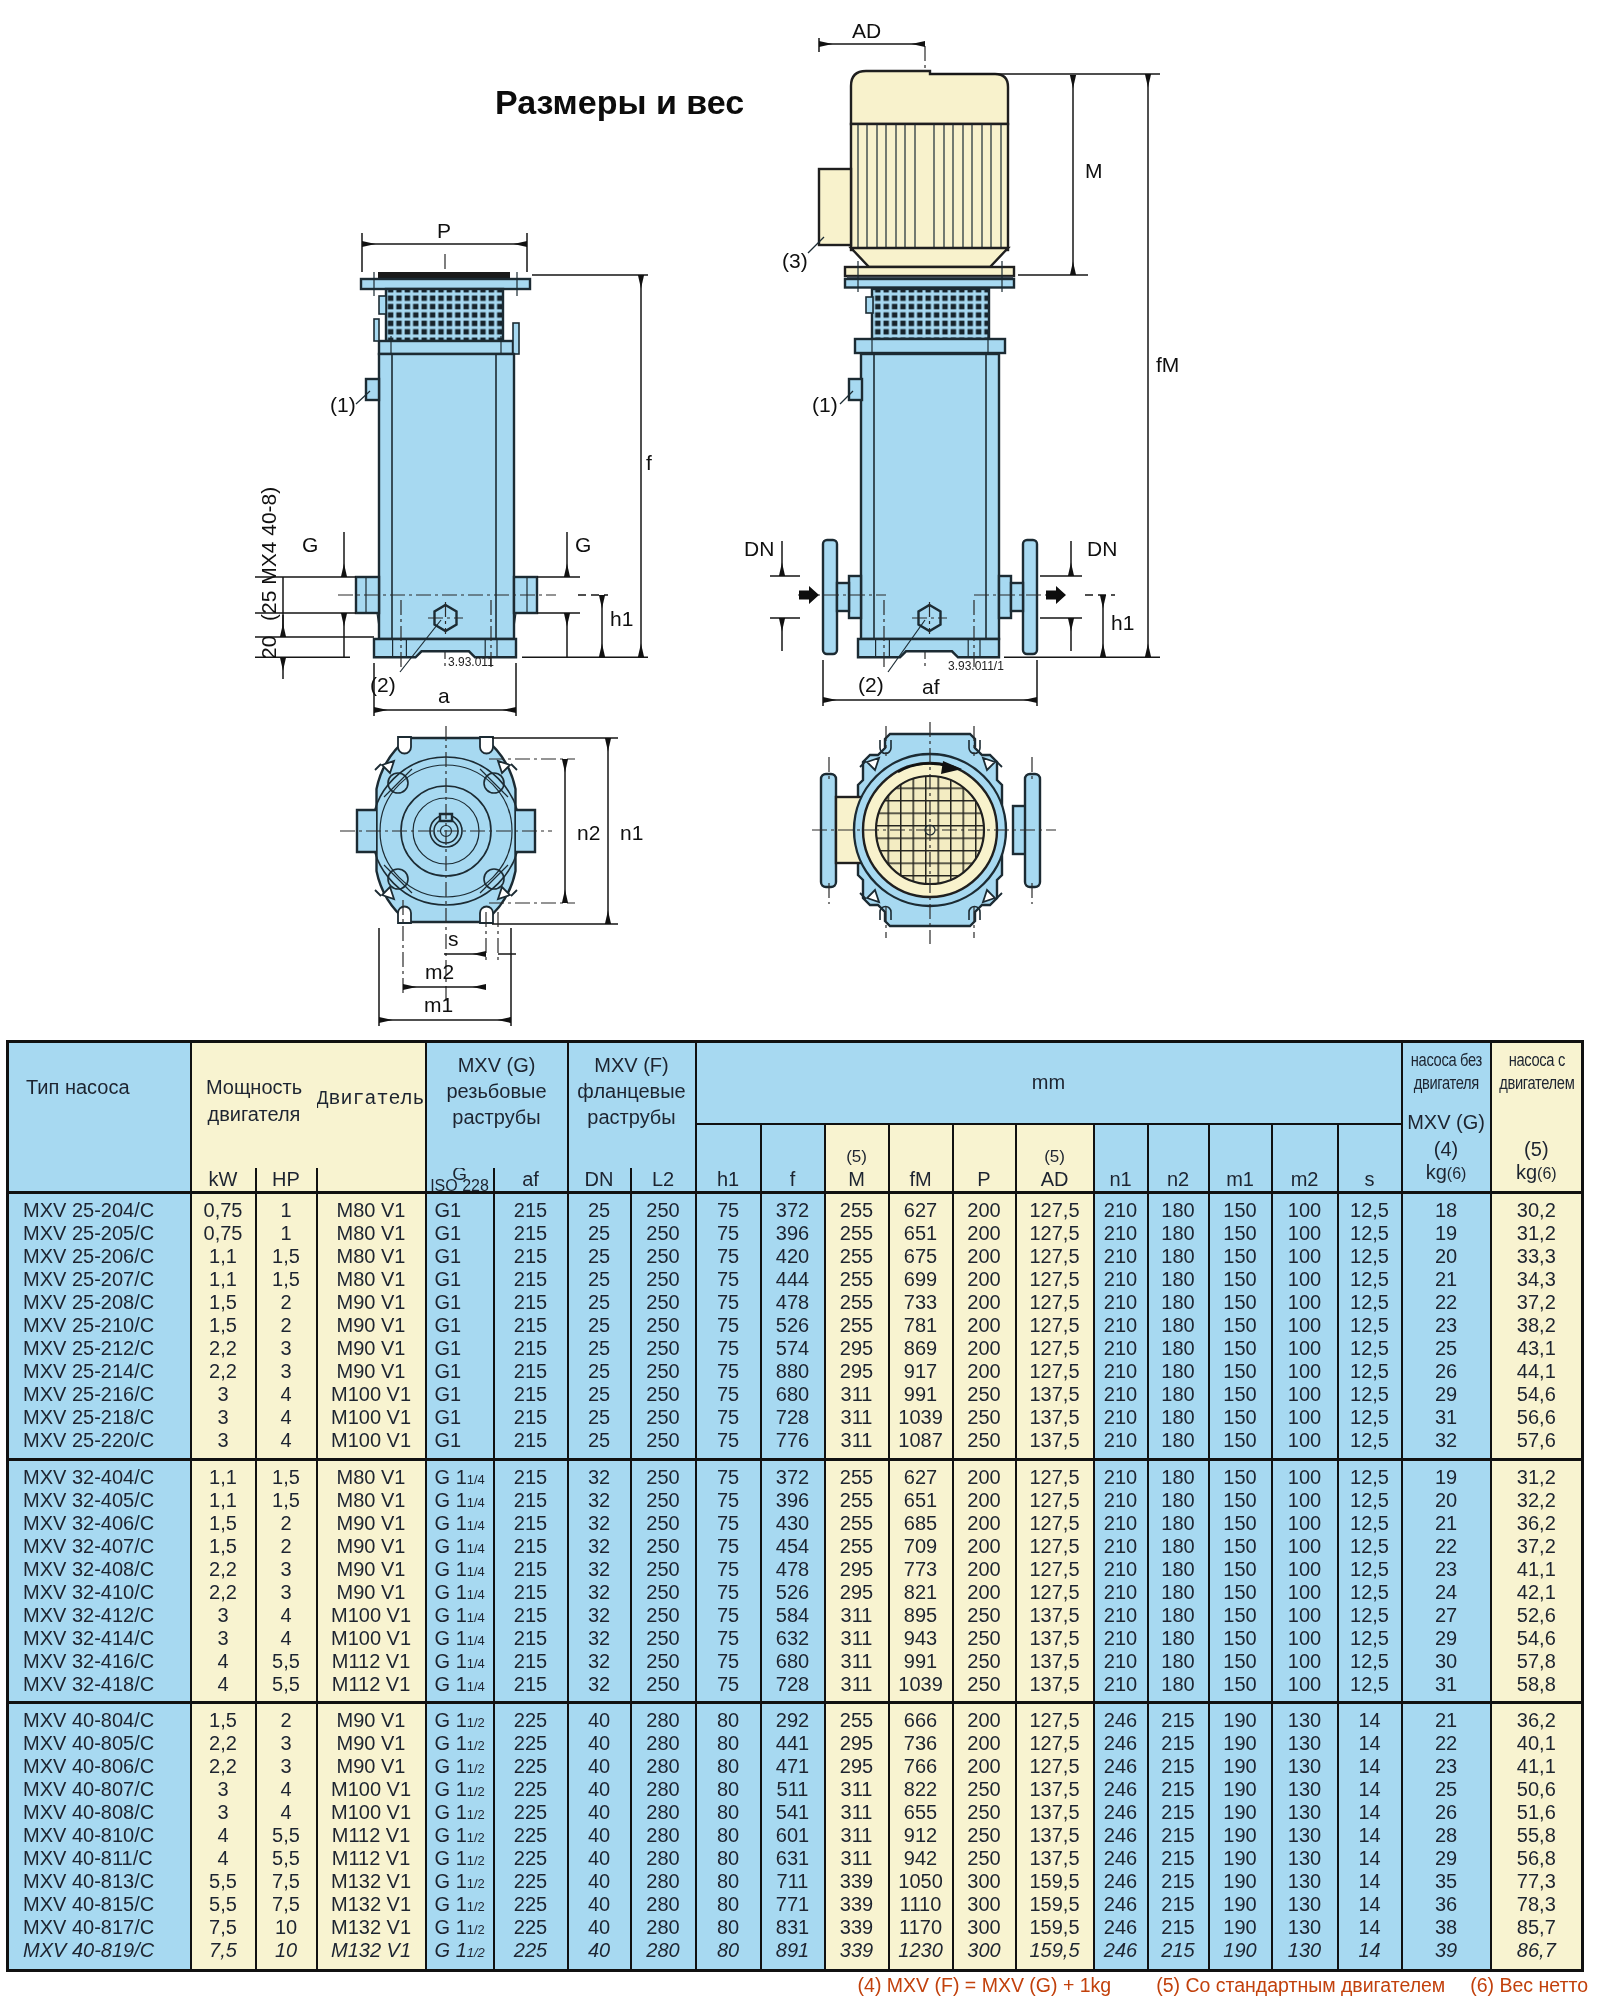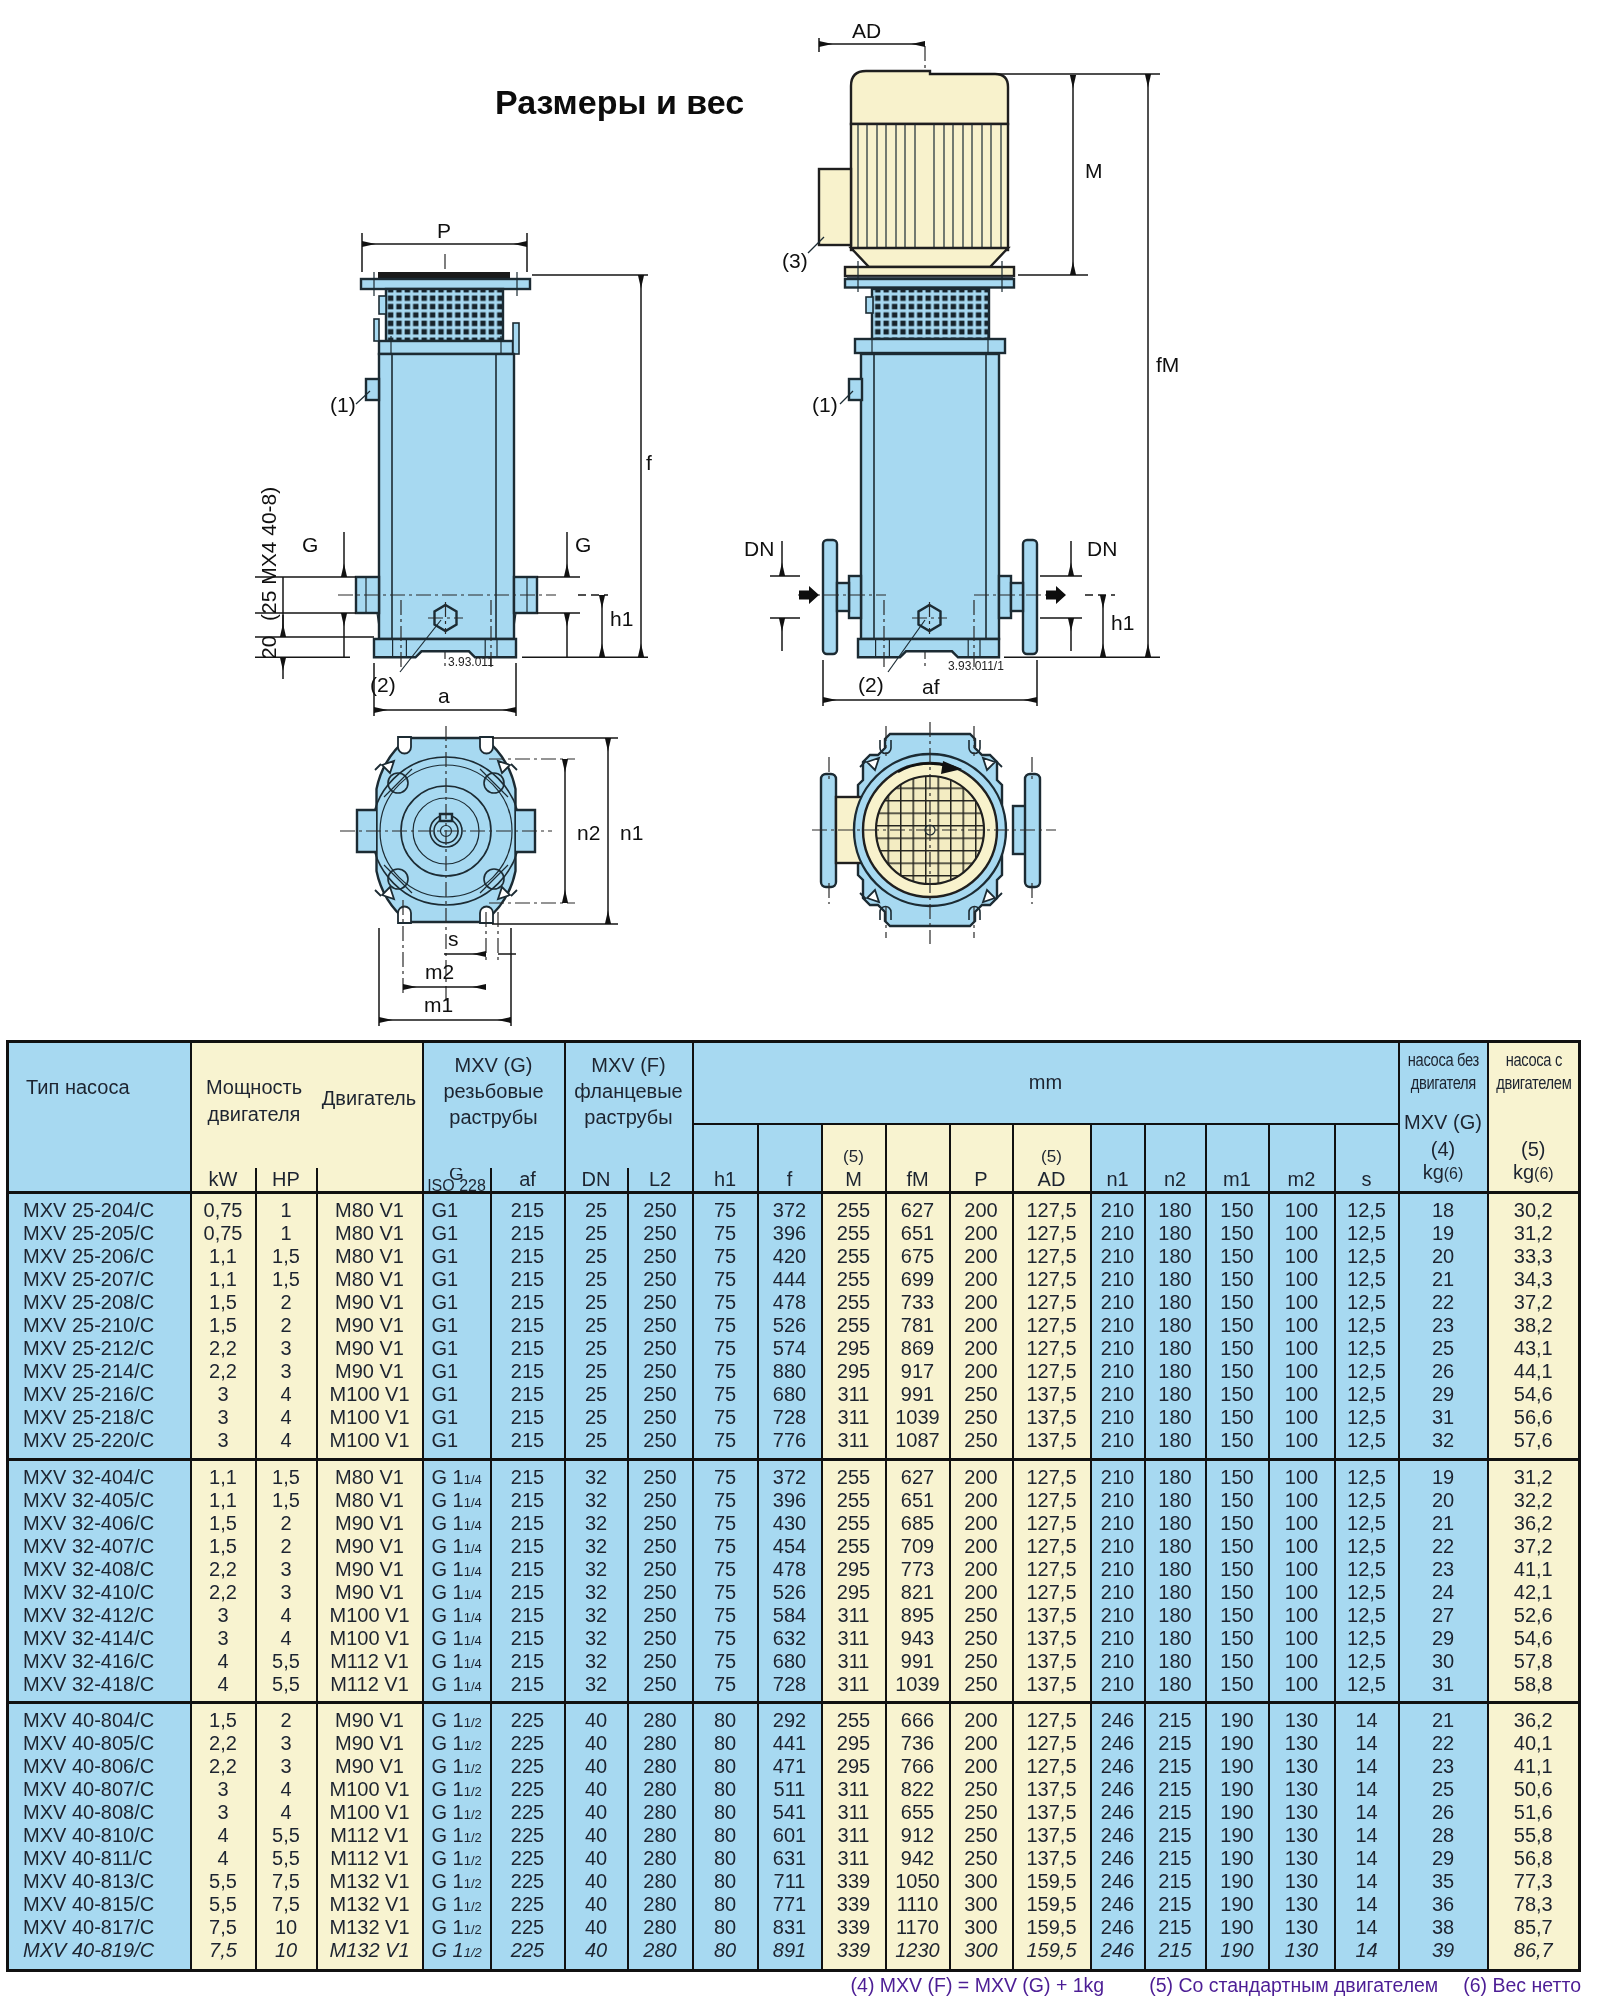--- a/index.html
+++ b/index.html
@@ -26,37 +26,37 @@
 #dim-table .l{text-align:left;padding-left:14px;}
 #dim-table .gcol{text-align:left;padding-left:8px;}
 .fr{font-size:13px;display:inline-block;line-height:14px;vertical-align:baseline;}
 thead{border-bottom:3px solid #111;}
 #dim-table thead td{vertical-align:top;}
 tr.h1{height:82px;}
 tr.h2{height:44px;}
 tr.h3{height:24px;}
 .hdr-type{border-right:2px solid #111;text-align:left !important;padding:33px 0 0 17px !important;}
 .hdr-pow{padding-top:31px !important;line-height:27px !important;}
-.hdr-mot{padding-top:44px !important;}
+.hdr-mot{padding-top:44px !important;font-family:Liberation Mono, monospace;}
 .hdr-g,.hdr-f{border-left:2px solid #111;padding-top:9px !important;line-height:26px !important;}
 .hdr-mm{border-left:2px solid #111;vertical-align:middle !important;}
 .hdr-kga{border-left:2px solid #111;padding-top:6px !important;line-height:23px !important;}
 .hdr-kgb{border-left:2px solid #111;padding-top:6px !important;line-height:23px !important;}
 .hdr-kga .sm,.hdr-kgb .sm{font-size:17.5px;letter-spacing:-0.4px;line-height:23px;display:inline-block;transform:scaleX(0.84);transform-origin:50% 0;}
 .hdr-kga .mxvg{display:inline-block;margin-top:16px;margin-bottom:4px;}
 .hdr-kgb .gap{display:inline-block;margin-top:16px;margin-bottom:4px;}
 .k6{font-size:16px;}
 tr.h2 td.sub{border-left:2px solid #111;border-top:2px solid #111;padding-top:19px !important;line-height:22px;}
 .five{font-size:17px;}
 tr.h3 td{vertical-align:middle !important;}
 tr.h3 td.u3{border-left:2px solid #111;}
 tr.h3 td.u3e{border-left:2px solid #111;}
 .giso{line-height:11px !important;font-size:19px;}
 .iso{font-size:16px;}
-#foot{position:absolute;left:4px;top:1974px;width:1577px;text-align:right;font-size:19.5px;color:#4c1d95;}
+#foot{position:absolute;left:11px;top:1974px;width:1577px;text-align:right;font-size:19.5px;color:#c2410c;}
 #foot span.s1{margin-left:45px;}
 #foot span.s2{margin-left:25px;}
 </style>
 </head>
 <body>
 
 <svg id="draw" width="1600" height="1038" viewBox="0 0 1600 1038">
 <defs>
 <pattern id="lat" width="8.4" height="8.4" patternUnits="userSpaceOnUse">
         <rect width="8.4" height="8.4" fill="#a7d9f1"></rect>

